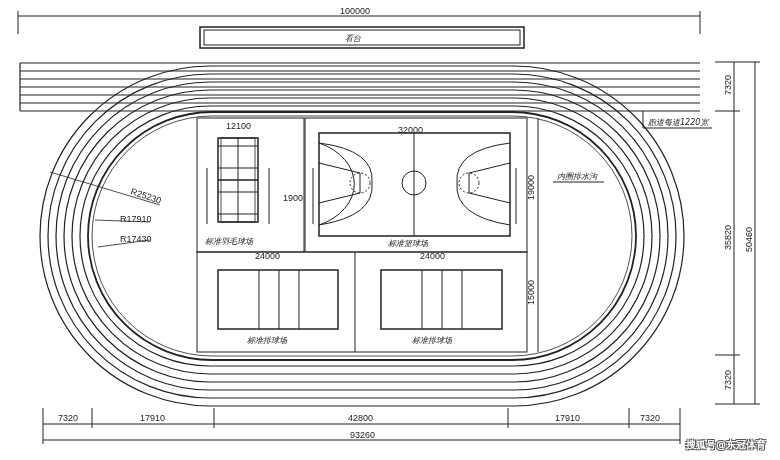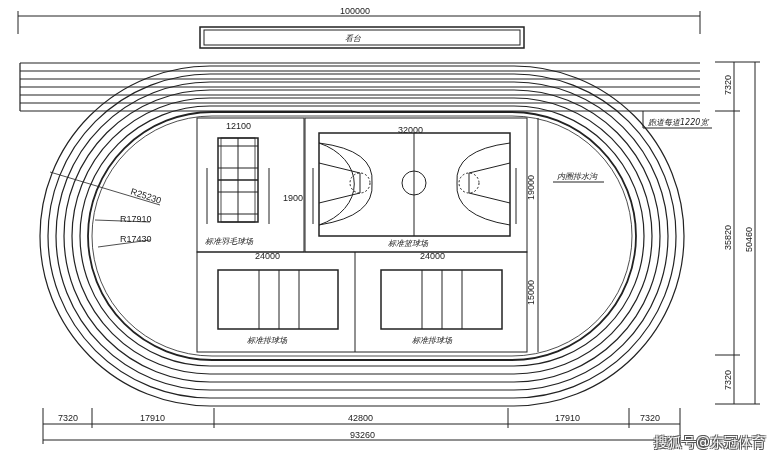--- a/index.html
+++ b/index.html
@@ -1,20 +1,20 @@
 <!DOCTYPE html>
 <html><head>
 <meta charset="utf-8">
 <style>
   html,body{margin:0;padding:0;background:#ffffff;}
   body{width:780px;height:460px;overflow:hidden;position:relative;font-family:"DejaVu Sans",sans-serif;}
   svg{position:absolute;left:0;top:0;}
   .dim{font-family:"Liberation Sans",sans-serif;font-size:9px;fill:#222;}
   .lbl{font-family:"DejaVu Sans",sans-serif;font-size:8px;fill:#222;font-style:italic;}
-  .wm{position:absolute;right:14px;bottom:8px;font-family:"DejaVu Sans",sans-serif;font-size:14px;font-weight:normal;color:#fff;
+  .wm{position:absolute;right:14px;bottom:8px;font-family:"DejaVu Sans",sans-serif;font-size:10px;font-weight:bold;color:#fff;
       text-shadow:-1px -1px 0 #555,1px -1px 0 #555,-1px 1px 0 #555,1px 1px 0 #555;}
 </style>
 </head>
 <body>
 
 <svg width="780" height="460" viewBox="0 0 780 460">
 
   <g stroke="#222" stroke-width="1">
     <line x1="18" y1="16" x2="700" y2="16"></line>
     <line x1="18" y1="11" x2="18" y2="34"></line>

